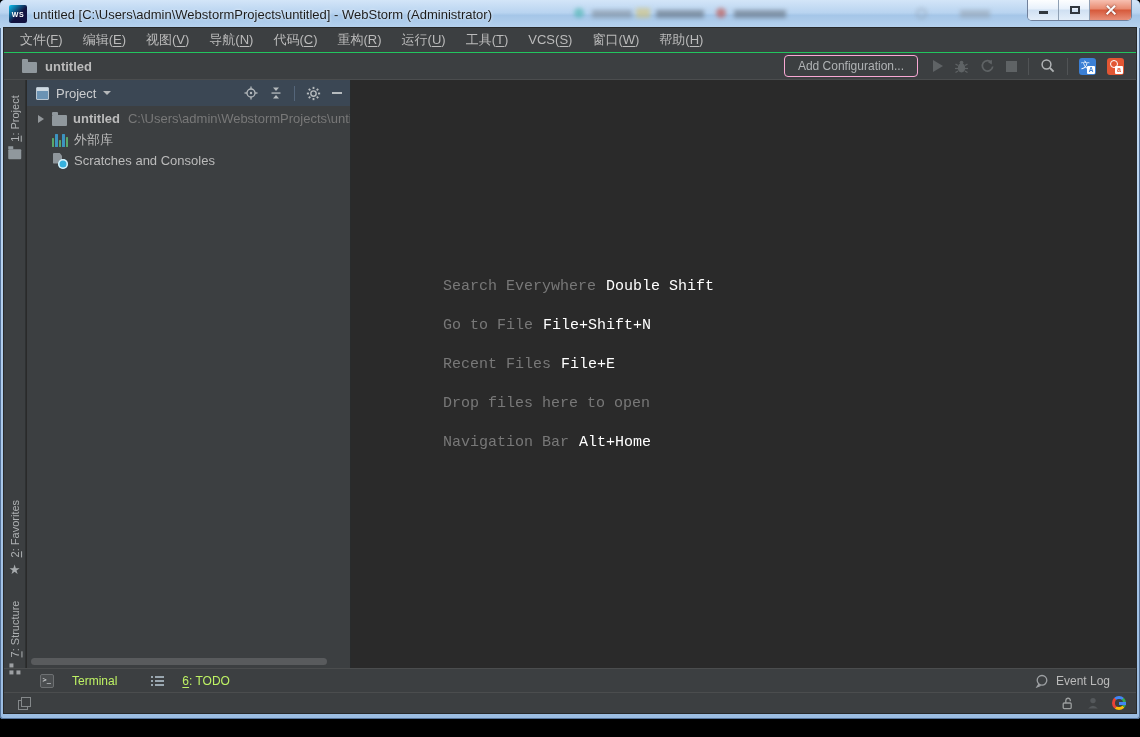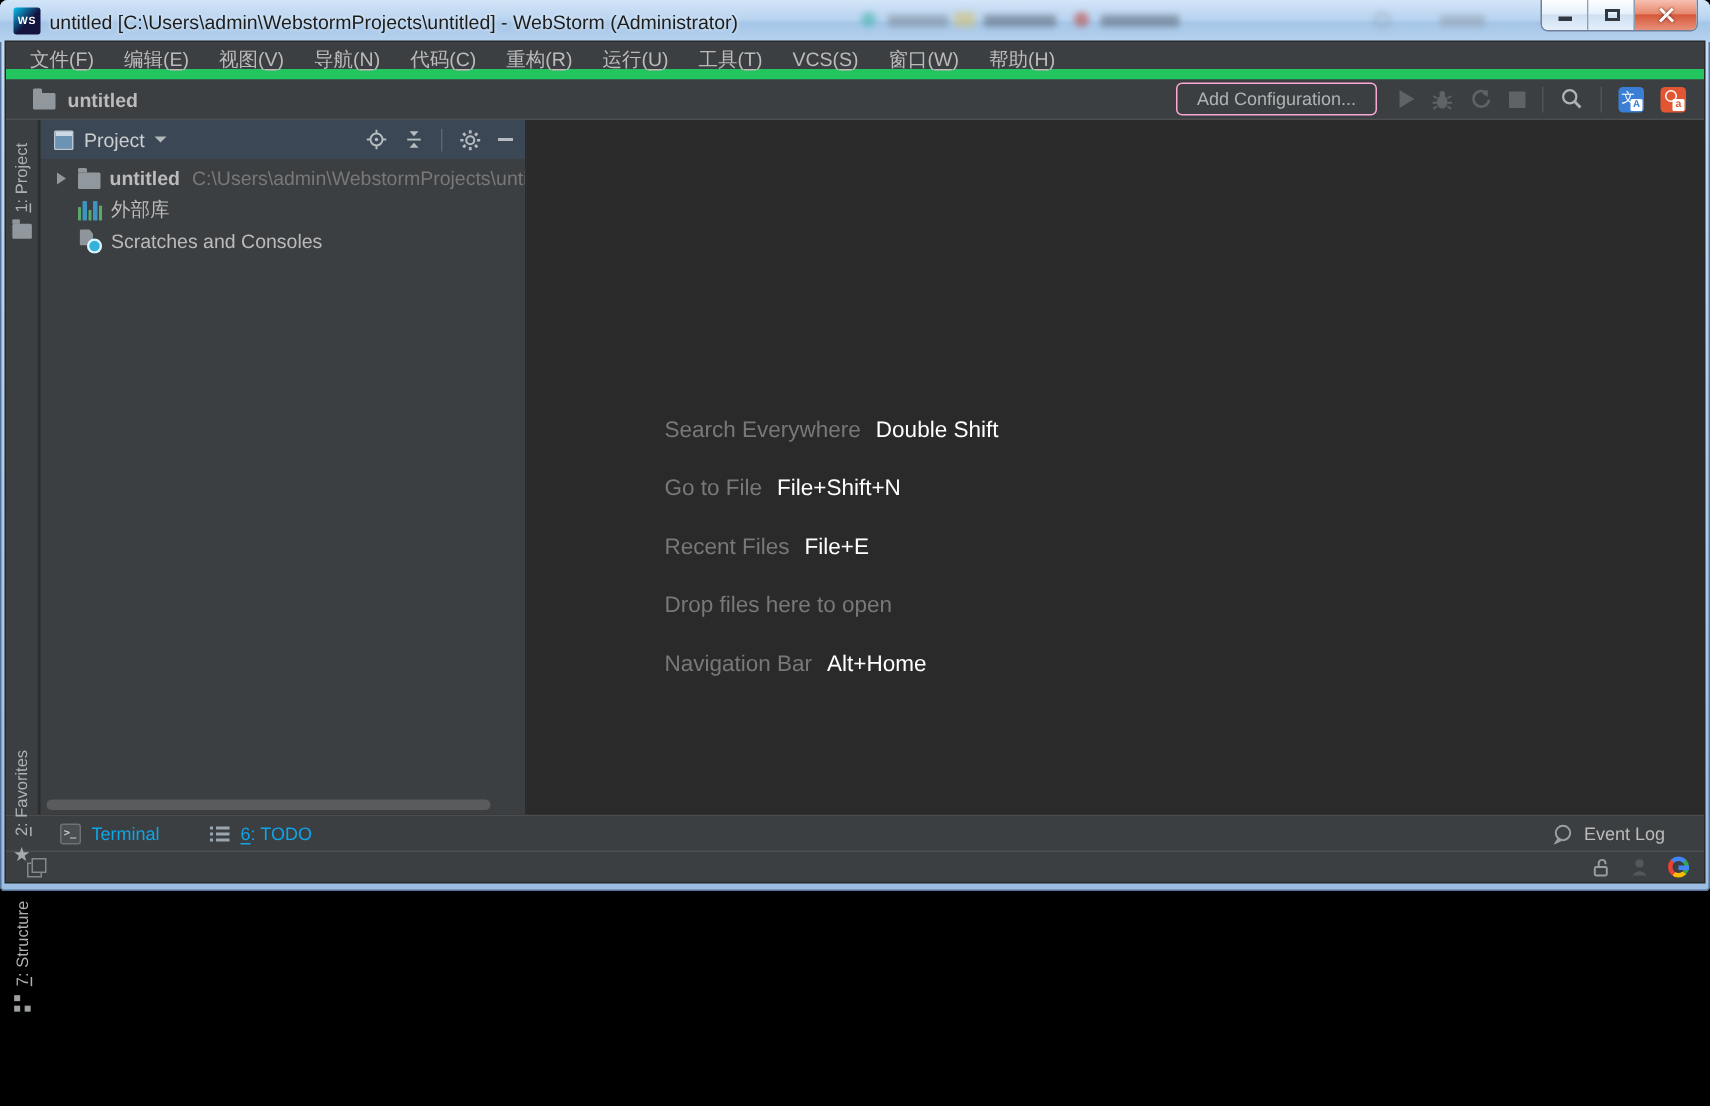--- a/index.html
+++ b/index.html
@@ -1,21 +1,21 @@
 <!DOCTYPE html>
 <html><head>
 <meta charset="utf-8">
 <style>
   * { margin:0; padding:0; box-sizing:border-box; }
   html,body { width:1140px; height:737px; overflow:hidden; background:#000;
     font-family:"Liberation Sans","DejaVu Sans",sans-serif; }
   u { text-decoration:underline; text-underline-offset:2px; }
 
   
-  .window { position:relative; width:1140px; height:594px;
+  .window { position:relative; width:1140px; height:719px;
     background:linear-gradient(180deg,#c6ddf4 0%,#aecbec 55%,#9cbde2 100%);
     box-shadow:inset 0 0 0 1px #56749b; border-radius:5px 5px 3px 3px; }
   .titlebar { position:absolute; left:0; top:0; right:0; height:28px;
     background:linear-gradient(180deg,#d3e5f8 0%,#b9d4f0 45%,#a5c6e8 55%,#b6d2ee 100%);
     border-radius:5px 5px 0 0; overflow:hidden; }
   .app-icon { position:absolute; left:9px; top:5px; width:18px; height:18px; border-radius:2px;
     background:linear-gradient(135deg,#07c3f2 0%,#131340 55%,#131340 100%);
     color:#fff; font-size:7px; font-weight:bold; text-align:center; line-height:19px; letter-spacing:.5px; }
   .title-text { position:absolute; left:33px; top:7px; font-size:13px; color:#1d1d1d; white-space:nowrap;
     text-shadow:0 0 3px rgba(255,255,255,.9); }
@@ -32,22 +32,22 @@
   .glyph-max { position:absolute; left:11px; top:6px; width:10px; height:8px;
     border:2px solid #31383f; background:transparent; }
   .glyph-x { position:absolute; left:15px; top:9px; width:12px; height:2.4px; background:#fff;
     box-shadow:0 0 2px rgba(60,0,0,.7); }
   .glyph-x.a { transform:rotate(45deg); } .glyph-x.b { transform:rotate(-45deg); }
 
   
   .content { position:absolute; left:4px; right:4px; top:28px; bottom:6px; background:#3c3f41;
     display:flex; flex-direction:column; box-shadow:0 0 0 1px #27292a; }
 
-  .menubar { height:25px; display:flex; padding-left:6px;
-    background:#3c3f41; border-bottom:7px solid #22c55e; }
+  .menubar { height:25px; display:flex; align-items:center; padding-left:6px;
+    background:#3c3f41; border-bottom:1px solid #22c55e; }
   .menu-item { padding:0 10px; font-size:13px; color:#bbbbbb; line-height:24px; cursor:default; }
 
   .toolbar { height:27px; display:flex; align-items:center; background:#3c3f41;
     border-bottom:1px solid #4b4d4e; padding:0 12px 0 18px; }
   .crumb { font-size:13px; font-weight:bold; color:#bbbbbb; margin-left:7px; }
   .toolbar-right { margin-left:auto; display:flex; align-items:center; gap:11px; }
   .add-config { height:22px; padding:0 13px; background:transparent; border:1px solid #f9a8d4;
     border-radius:4px; color:#b0b3b5; font-size:12px; font-family:inherit; cursor:pointer; margin-right:4px; }
   .tsep { width:1px; height:17px; background:#515456; }
 
@@ -101,29 +101,29 @@
   .icon-extlib i { display:block; width:2.5px; border-radius:.5px; }
   .icon-extlib i:nth-child(1){ height:9px; background:#59a869; }
   .icon-extlib i:nth-child(2){ height:13px; background:#3d94c0; }
   .icon-extlib i:nth-child(3){ height:7px; background:#59a869; }
   .icon-extlib i:nth-child(4){ height:13px; background:#3d94c0; }
   .icon-extlib i:nth-child(5){ height:10px; background:#59a869; }
 
   .hscroll { position:absolute; left:4px; bottom:3px; width:296px; height:7px;
     background:#595b5d; border-radius:4px; }
 
-  .editor { position:absolute; left:348px; top:0; right:0; bottom:0; background:#2a2a2a; }
+  .editor { position:absolute; left:348px; top:0; right:0; bottom:0; background:#2a2a2a;font-family:Liberation Mono, monospace; }
   .shortcuts { position:absolute; left:91px; top:196px; }
   .sc-row { display:flex; gap:10px; font-size:15px; line-height:22px; margin-bottom:17px; }
   .sc-label { color:#787878; }
   .sc-keys { color:#ffffff; }
 
   .toolwindow-bar { height:24px; background:#3c3f41; border-top:1px solid #4b4d4e;
     display:flex; align-items:center; padding:0 26px 0 36px; }
-  .tw-item { display:flex; align-items:center; gap:7px; font-size:12px; color:#0ea5e9;
+  .tw-item { display:flex; align-items:center; gap:18px; font-size:12px; color:#bef264;
     margin-right:34px; cursor:pointer; }
   .tw-right { margin-left:auto; display:flex; align-items:center; gap:7px; font-size:12px;
     color:#bbbbbb; cursor:pointer; }
 
   .icon-terminal { width:14px; height:14px; border-radius:2px; background:#4b4e50;
     border:1px solid #6e7173; position:relative; }
   .icon-terminal::before { content:">_"; position:absolute; left:1.5px; top:1px; color:#c9cbcd;
     font-size:7px; font-weight:bold; font-family:"DejaVu Sans Mono",monospace; }
   .icon-todo { position:relative; width:13px; height:11px; margin-top:1px; }
   .icon-todo::before { content:""; position:absolute; left:0; top:0; width:2px; height:2px;

